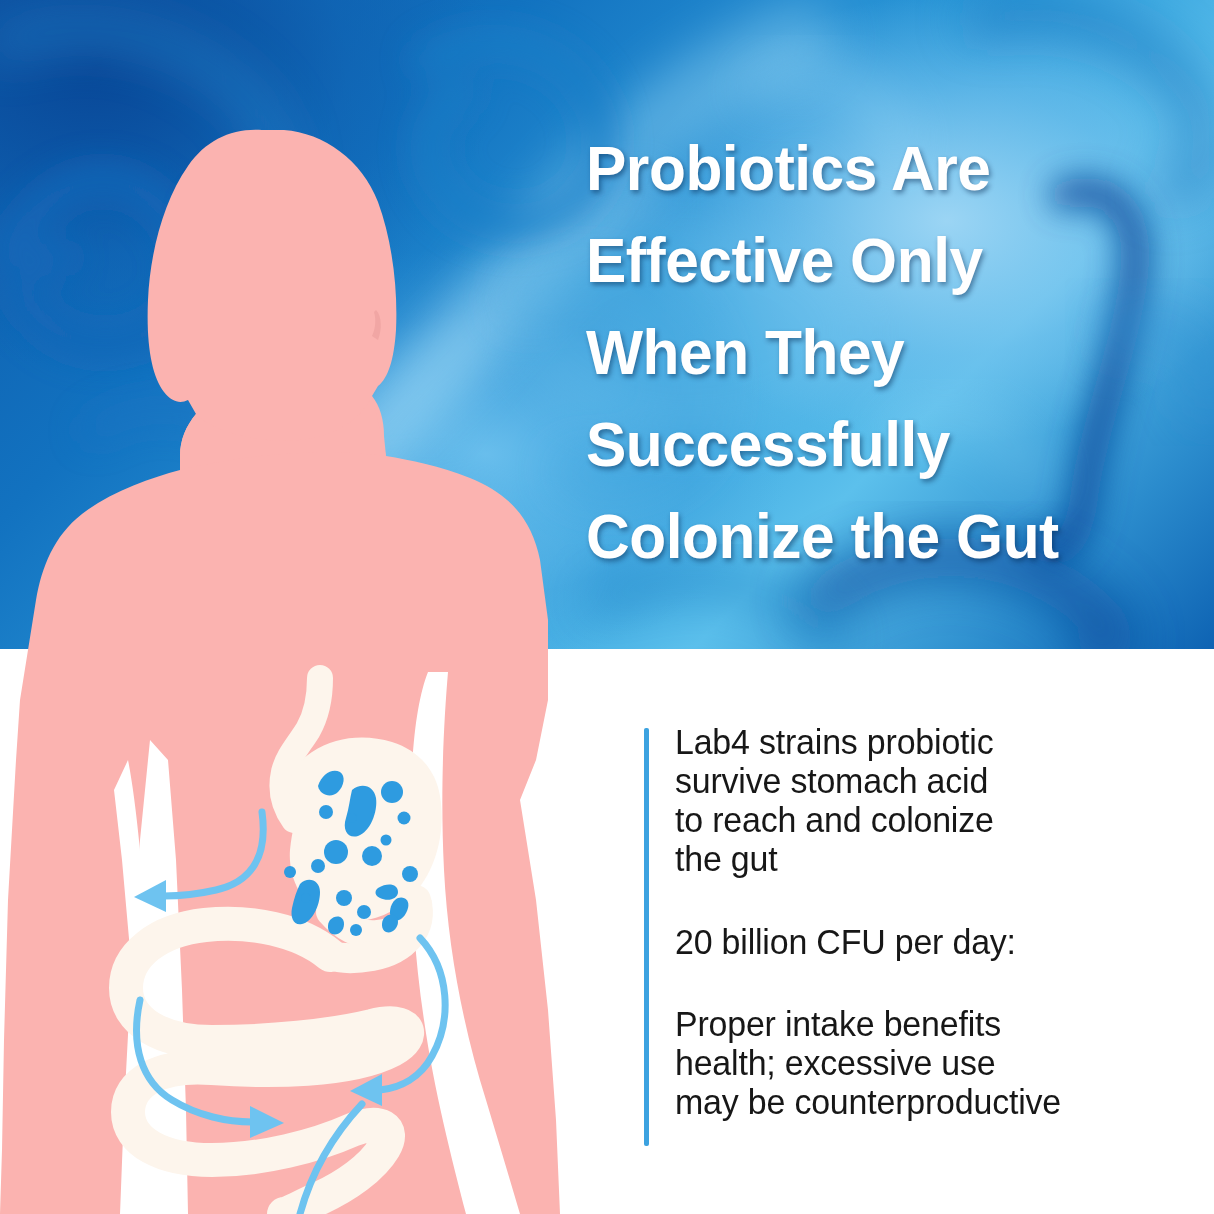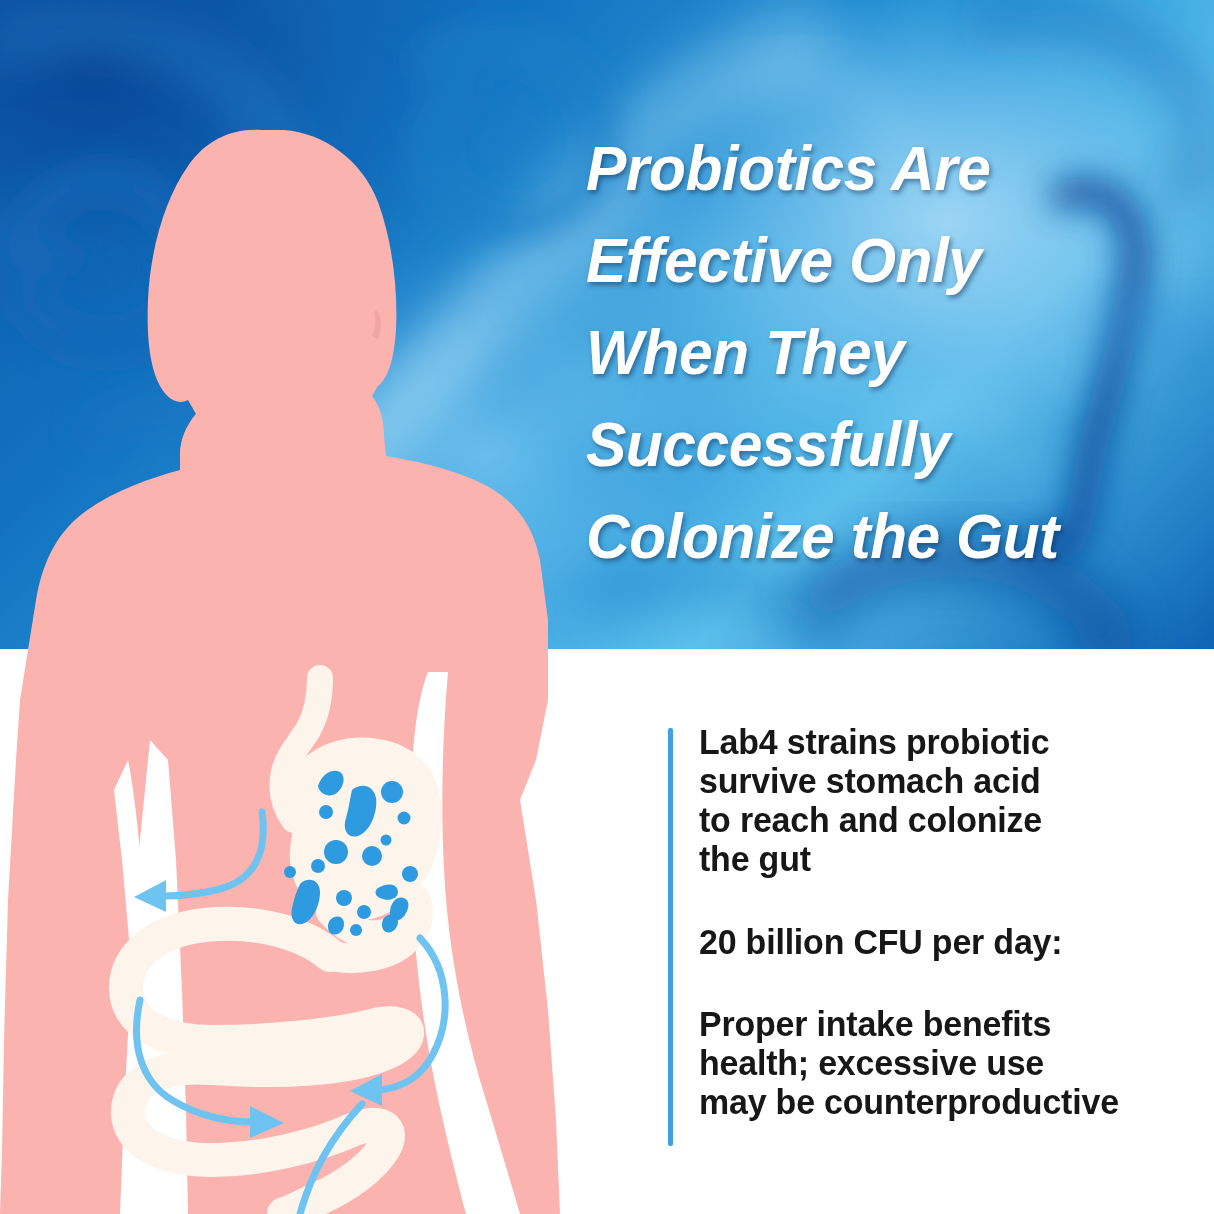--- a/index.html
+++ b/index.html
@@ -6,36 +6,35 @@
   body{width:1214px;height:1214px;overflow:hidden;font-family:"Liberation Sans",sans-serif;}
   #page{position:relative;width:1214px;height:1214px;background:#ffffff;overflow:hidden;}
 
   
   .hero{position:absolute;left:0;top:0;width:1214px;height:649px;overflow:hidden;
         background:
           radial-gradient(ellipse 420px 300px at 78% 34%, rgba(160,215,245,.95) 0%, rgba(120,195,238,.55) 45%, rgba(60,150,215,0) 75%),
           radial-gradient(ellipse 380px 260px at 40% 70%, rgba(120,200,242,.8) 0%, rgba(70,160,220,.3) 55%, rgba(30,110,190,0) 80%),
           radial-gradient(ellipse 500px 380px at 8% 10%, rgba(8,70,150,.95) 0%, rgba(15,95,175,.5) 50%, rgba(20,110,190,0) 80%),
           linear-gradient(135deg,#0d58a8 0%, #1272c0 28%, #2f9ddb 55%, #5cc0ec 72%, #2b8ccd 88%, #0e63b3 100%);
-        font-style: italic;
   }
 
   
   .headline{position:absolute;left:586px;top:122px;width:620px;
      font-family:"Liberation Sans",sans-serif;
      font-weight:700;font-size:63px;line-height:92px;letter-spacing:-.5px;
      color:#ffffff;text-shadow:2px 3px 5px rgba(0,30,70,.45);
      transform:scaleX(.96);transform-origin:left top;}
   .headline div{white-space:nowrap;}
 
   
   .figure{position:absolute;left:0;top:0;width:680px;height:1214px;}
 
   
-  .copy{position:absolute;left:668px;top:728px;width:520px;height:420px;font-weight:bold;}
+  .copy{position:absolute;left:644px;top:728px;width:520px;height:420px;}
   .accent-bar{position:absolute;left:0;top:0;width:5px;height:418px;background:#3CA2E0;border-radius:2px;}
   .copy-inner{position:absolute;left:31px;top:-6px;width:500px;}
   .para{font-family:"Liberation Sans",sans-serif;font-size:35px;line-height:39px;
         color:#171717;letter-spacing:-.2px;transform:scaleX(.97);transform-origin:left top;}
   .gap{height:44px;}
   .gap2{height:43px;}
 </style>
 </head>
 <body>
 

